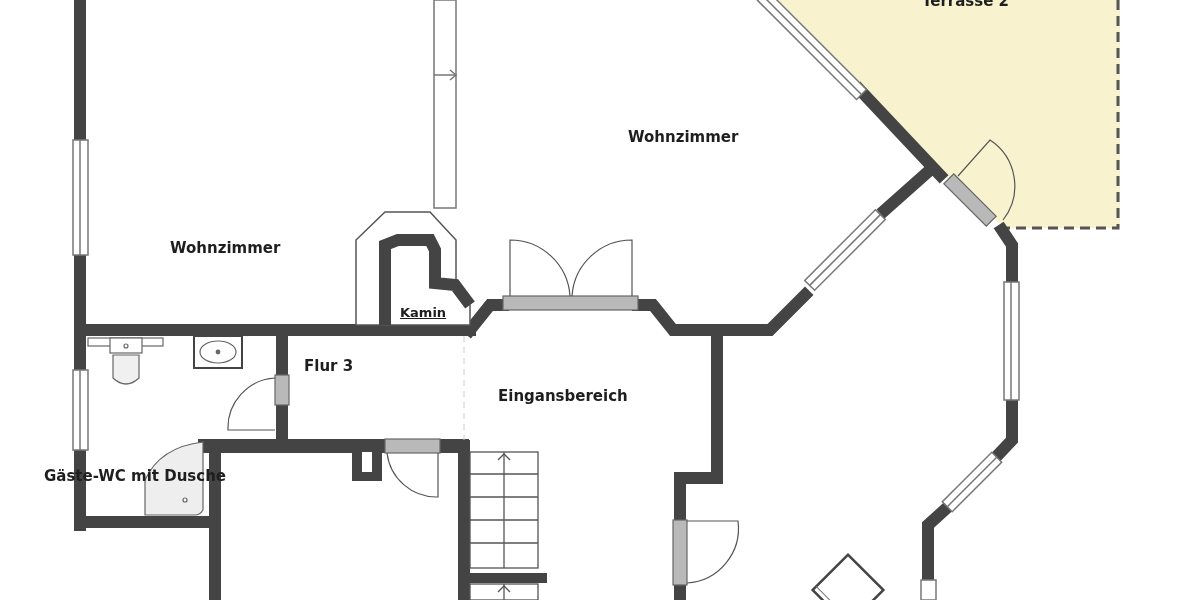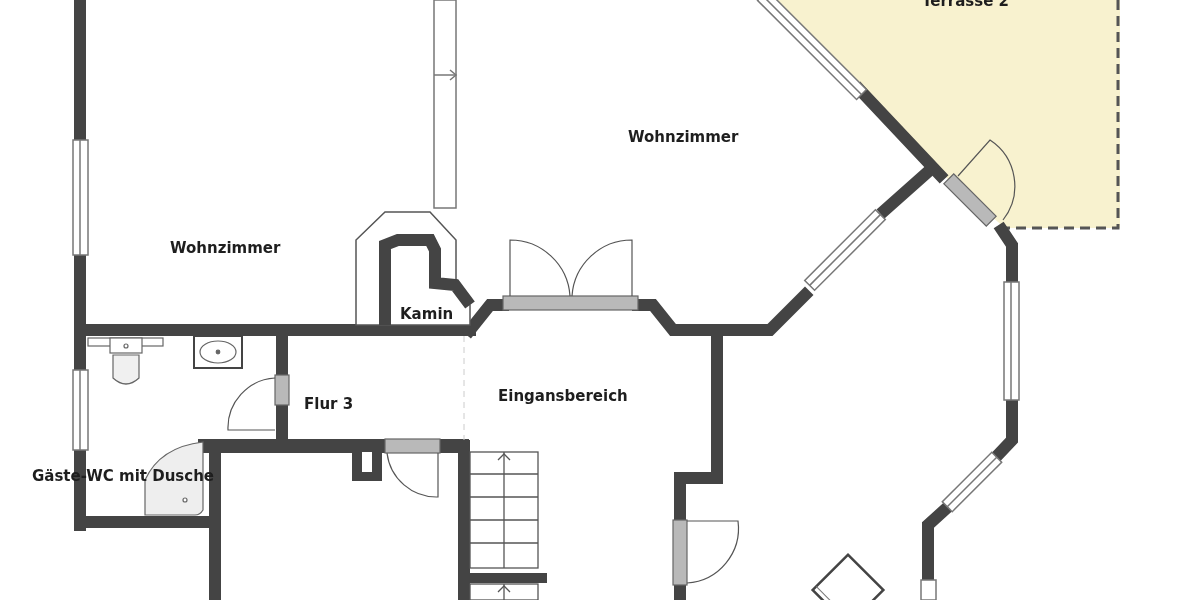--- a/index.html
+++ b/index.html
@@ -1,20 +1,20 @@
 <!DOCTYPE html>
 <html><head>
 <meta charset="utf-8">
 <style>
   html, body { margin: 0; padding: 0; background: #ffffff; }
   body { width: 1200px; height: 600px; overflow: hidden; position: relative; font-family: "DejaVu Sans", sans-serif; }
   #plan { position: absolute; left: 0; top: 0; width: 1200px; height: 600px; }
   .label { position: absolute; color: #1e1e1e; font-family: "DejaVu Sans", sans-serif; font-weight: bold; white-space: nowrap; }
   .lbl-main { font-size: 15px; }
-  .lbl-small { font-size: 15px; }
+  .lbl-small { font-size: 13px; text-decoration: underline; }
 </style>
 </head>
 <body>
 
 <svg id="plan" viewBox="0 0 1200 600" xmlns="http://www.w3.org/2000/svg">
 
   <polygon points="770,0 1120,0 1120,228 1005,228 935,168" fill="#f8f2cf"></polygon>
   <polyline points="1118,0 1118,228 1005,228" fill="none" stroke="#555" stroke-width="3" stroke-dasharray="10,6"></polyline>
 
   <g fill="none" stroke="#444444" stroke-linecap="square" stroke-linejoin="miter">
@@ -134,15 +134,15 @@
 
   <g stroke="#ccc" stroke-width="1" stroke-dasharray="6,5">
     <line x1="464" y1="336" x2="464" y2="440"></line>
   </g>
 </svg>
 
 <div class="label lbl-main" style="left:922px; top:-8px;">Terrasse 2</div>
 <div class="label lbl-main" style="left:628px; top:128px;">Wohnzimmer</div>
 <div class="label lbl-main" style="left:170px; top:239px;">Wohnzimmer</div>
 <div class="label lbl-small" style="left:400px; top:305px;">Kamin</div>
-<div class="label lbl-main" style="left:304px; top:357px;margin-top:38px;">Flur 3</div>
+<div class="label lbl-main" style="left:304px; top:357px;">Flur 3</div>
 <div class="label lbl-main" style="left:498px; top:387px;">Eingansbereich</div>
-<div class="label lbl-main" style="left:32px; top:467px;">Gäste-WC mit Dusche</div>
+<div class="label lbl-main" style="left:44px; top:467px;">Gäste-WC mit Dusche</div>
 
 </body></html>

